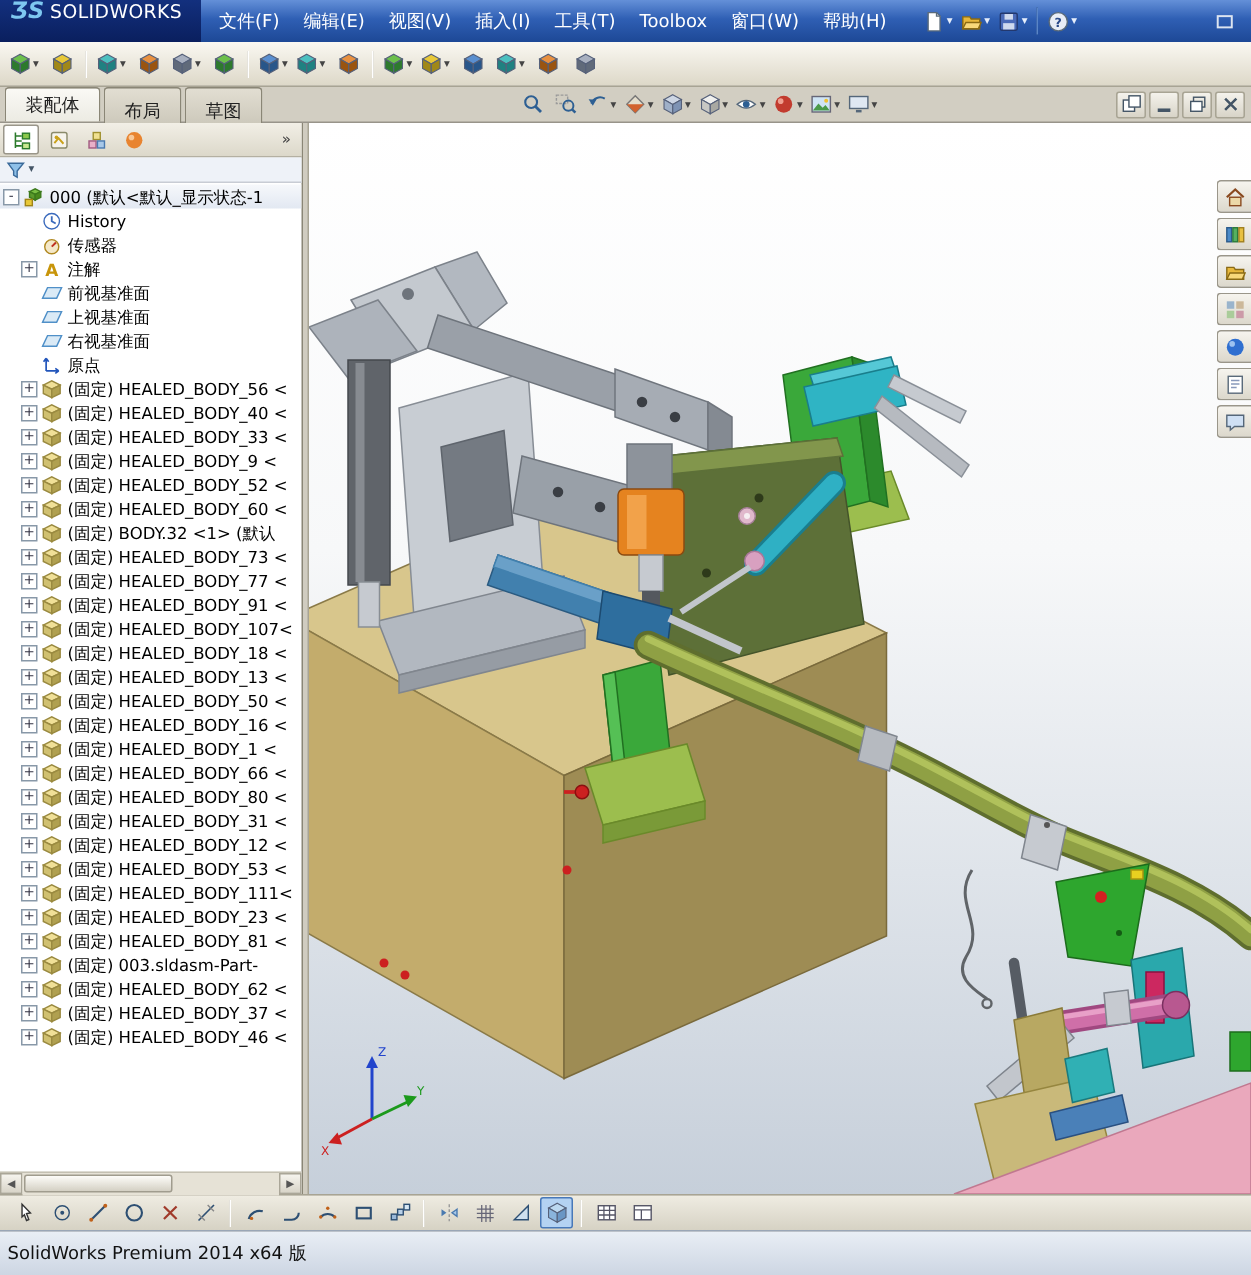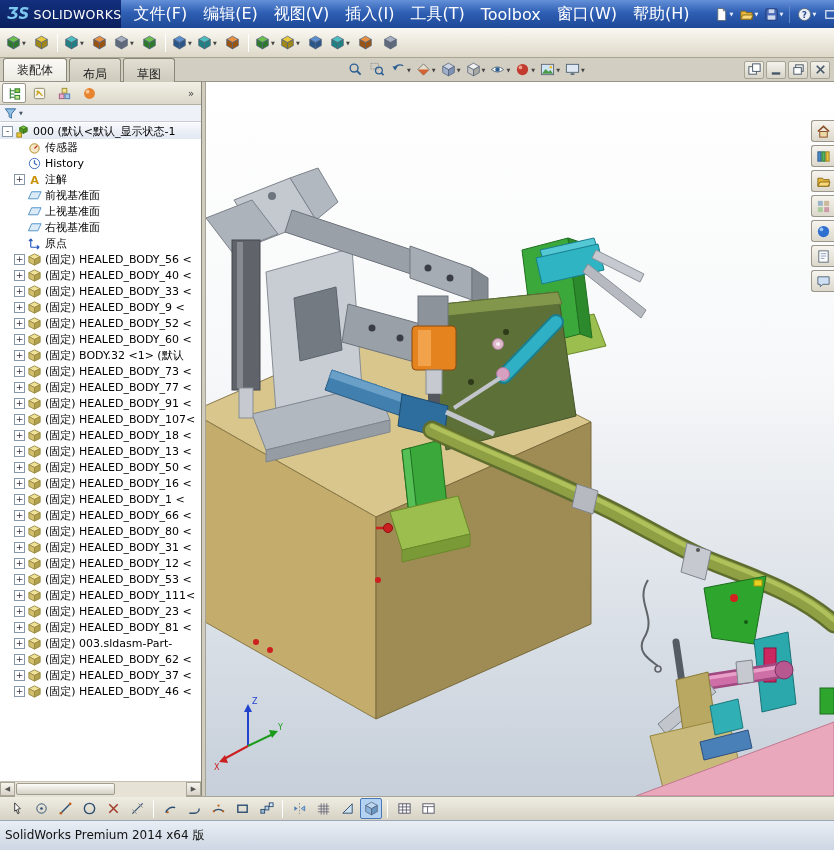--- a/index.html
+++ b/index.html
@@ -2,25 +2,25 @@
 <html><head>
 <meta charset="utf-8">
 <style>
 *{box-sizing:border-box;-webkit-user-select:none;user-select:none}
 html,body{margin:0;padding:0}
 body{width:834px;height:850px;overflow:hidden;font-family:"DejaVu Sans","Liberation Sans",sans-serif;background:#d4d0c8}
 .app{width:834px;height:850px;display:flex;flex-direction:column}
 
 
 .titlebar{height:28px;flex:0 0 28px;display:flex;align-items:center;background:linear-gradient(180deg,#6490d8 0%,#2f5fb4 45%,#1d4896 100%);color:#fff}
-.logo{width:134px;height:100%;background:linear-gradient(180deg,#13307e,#0a1f5e);display:flex;align-items:center;padding-left:7px;gap:4px}
+.logo{width:134px;height:100%;background:linear-gradient(180deg,#13307e,#0a1f5e);display:flex;align-items:flex-start;padding-left:7px;gap:4px}
 .dsmark{color:#7ec8f0;font-weight:bold;font-style:italic;font-size:15px;line-height:1}
 .brand{color:#fff;font-weight:normal;font-size:12.5px;letter-spacing:.3px}
 .menus{display:flex;align-items:center;height:100%;margin-left:4px}
-.menu-item{padding:0 8px;height:100%;display:flex;align-items:center;font-size:16px;white-space:nowrap}
+.menu-item{padding:0 8px;height:100%;display:flex;align-items:center;font-size:12px;white-space:nowrap}
 .tb-tools{display:flex;align-items:center;margin-left:14px;gap:1px}
 .tb-right{margin-left:auto;display:flex;align-items:center;margin-right:6px}
 .titlebar .dd{color:#e6eefc}
 .titlebar .vsep{background:#1a3c7c;border-right:1px solid #5a86c8}
 
 
 .tbtn{height:24px;min-width:24px;display:flex;align-items:center;justify-content:center;border:1px solid transparent;border-radius:2px;padding:0 1px}
 .tbtn.active{background:#b4d2f2;border-color:#4878b8}
 .ic{display:flex;align-items:center;justify-content:center}
 .dd{font-size:5px;color:#444;margin-left:1px}
@@ -489,35 +489,35 @@
                 <path d="M13 4 v4 l-4 2 v-4 z" fill="#4a8a1c" stroke="#3c7a1c"></path>
                 <rect x="2" y="9.5" width="5" height="4.5" fill="#e8c838" stroke="#a08418"></rect>
               </svg>
             </span>
             <span class="tlabel">000 (默认&lt;默认_显示状态-1</span>
           </div>
           <div class="trow">
             <span class="exp empty"></span>
             <span class="ticon">
               <svg width="15" height="15" viewBox="0 0 16 16">
+                <circle cx="8" cy="8" r="5.5" fill="#fff" stroke="#3a6abc"></circle>
+                <path d="M8 4.5 V8 L10.8 9.6" fill="none" stroke="#3a6abc" stroke-width="1.3"></path>
+              </svg>
+            </span>
+            <span class="tlabel">History</span>
+          </div>
+          <div class="trow">
+            <span class="exp empty"></span>
+            <span class="ticon">
+              <svg width="15" height="15" viewBox="0 0 16 16">
                 <circle cx="8" cy="9" r="5" fill="#f4e8c8" stroke="#b08820"></circle>
                 <path d="M8 9 L11 6" stroke="#c03020" stroke-width="1.4"></path>
               </svg>
             </span>
             <span class="tlabel">传感器</span>
-          </div>
-          <div class="trow">
-            <span class="exp empty"></span>
-            <span class="ticon">
-              <svg width="15" height="15" viewBox="0 0 16 16">
-                <circle cx="8" cy="8" r="5.5" fill="#fff" stroke="#3a6abc"></circle>
-                <path d="M8 4.5 V8 L10.8 9.6" fill="none" stroke="#3a6abc" stroke-width="1.3"></path>
-              </svg>
-            </span>
-            <span class="tlabel">History</span>
           </div>
           <div class="trow">
             <span class="exp">+</span>
             <span class="ticon">
               <svg width="15" height="15" viewBox="0 0 16 16">
                 <text x="8" y="12.5" font-size="12" font-weight="bold" text-anchor="middle" fill="#c8950a">A</text>
               </svg>
             </span>
             <span class="tlabel">注解</span>
           </div>

